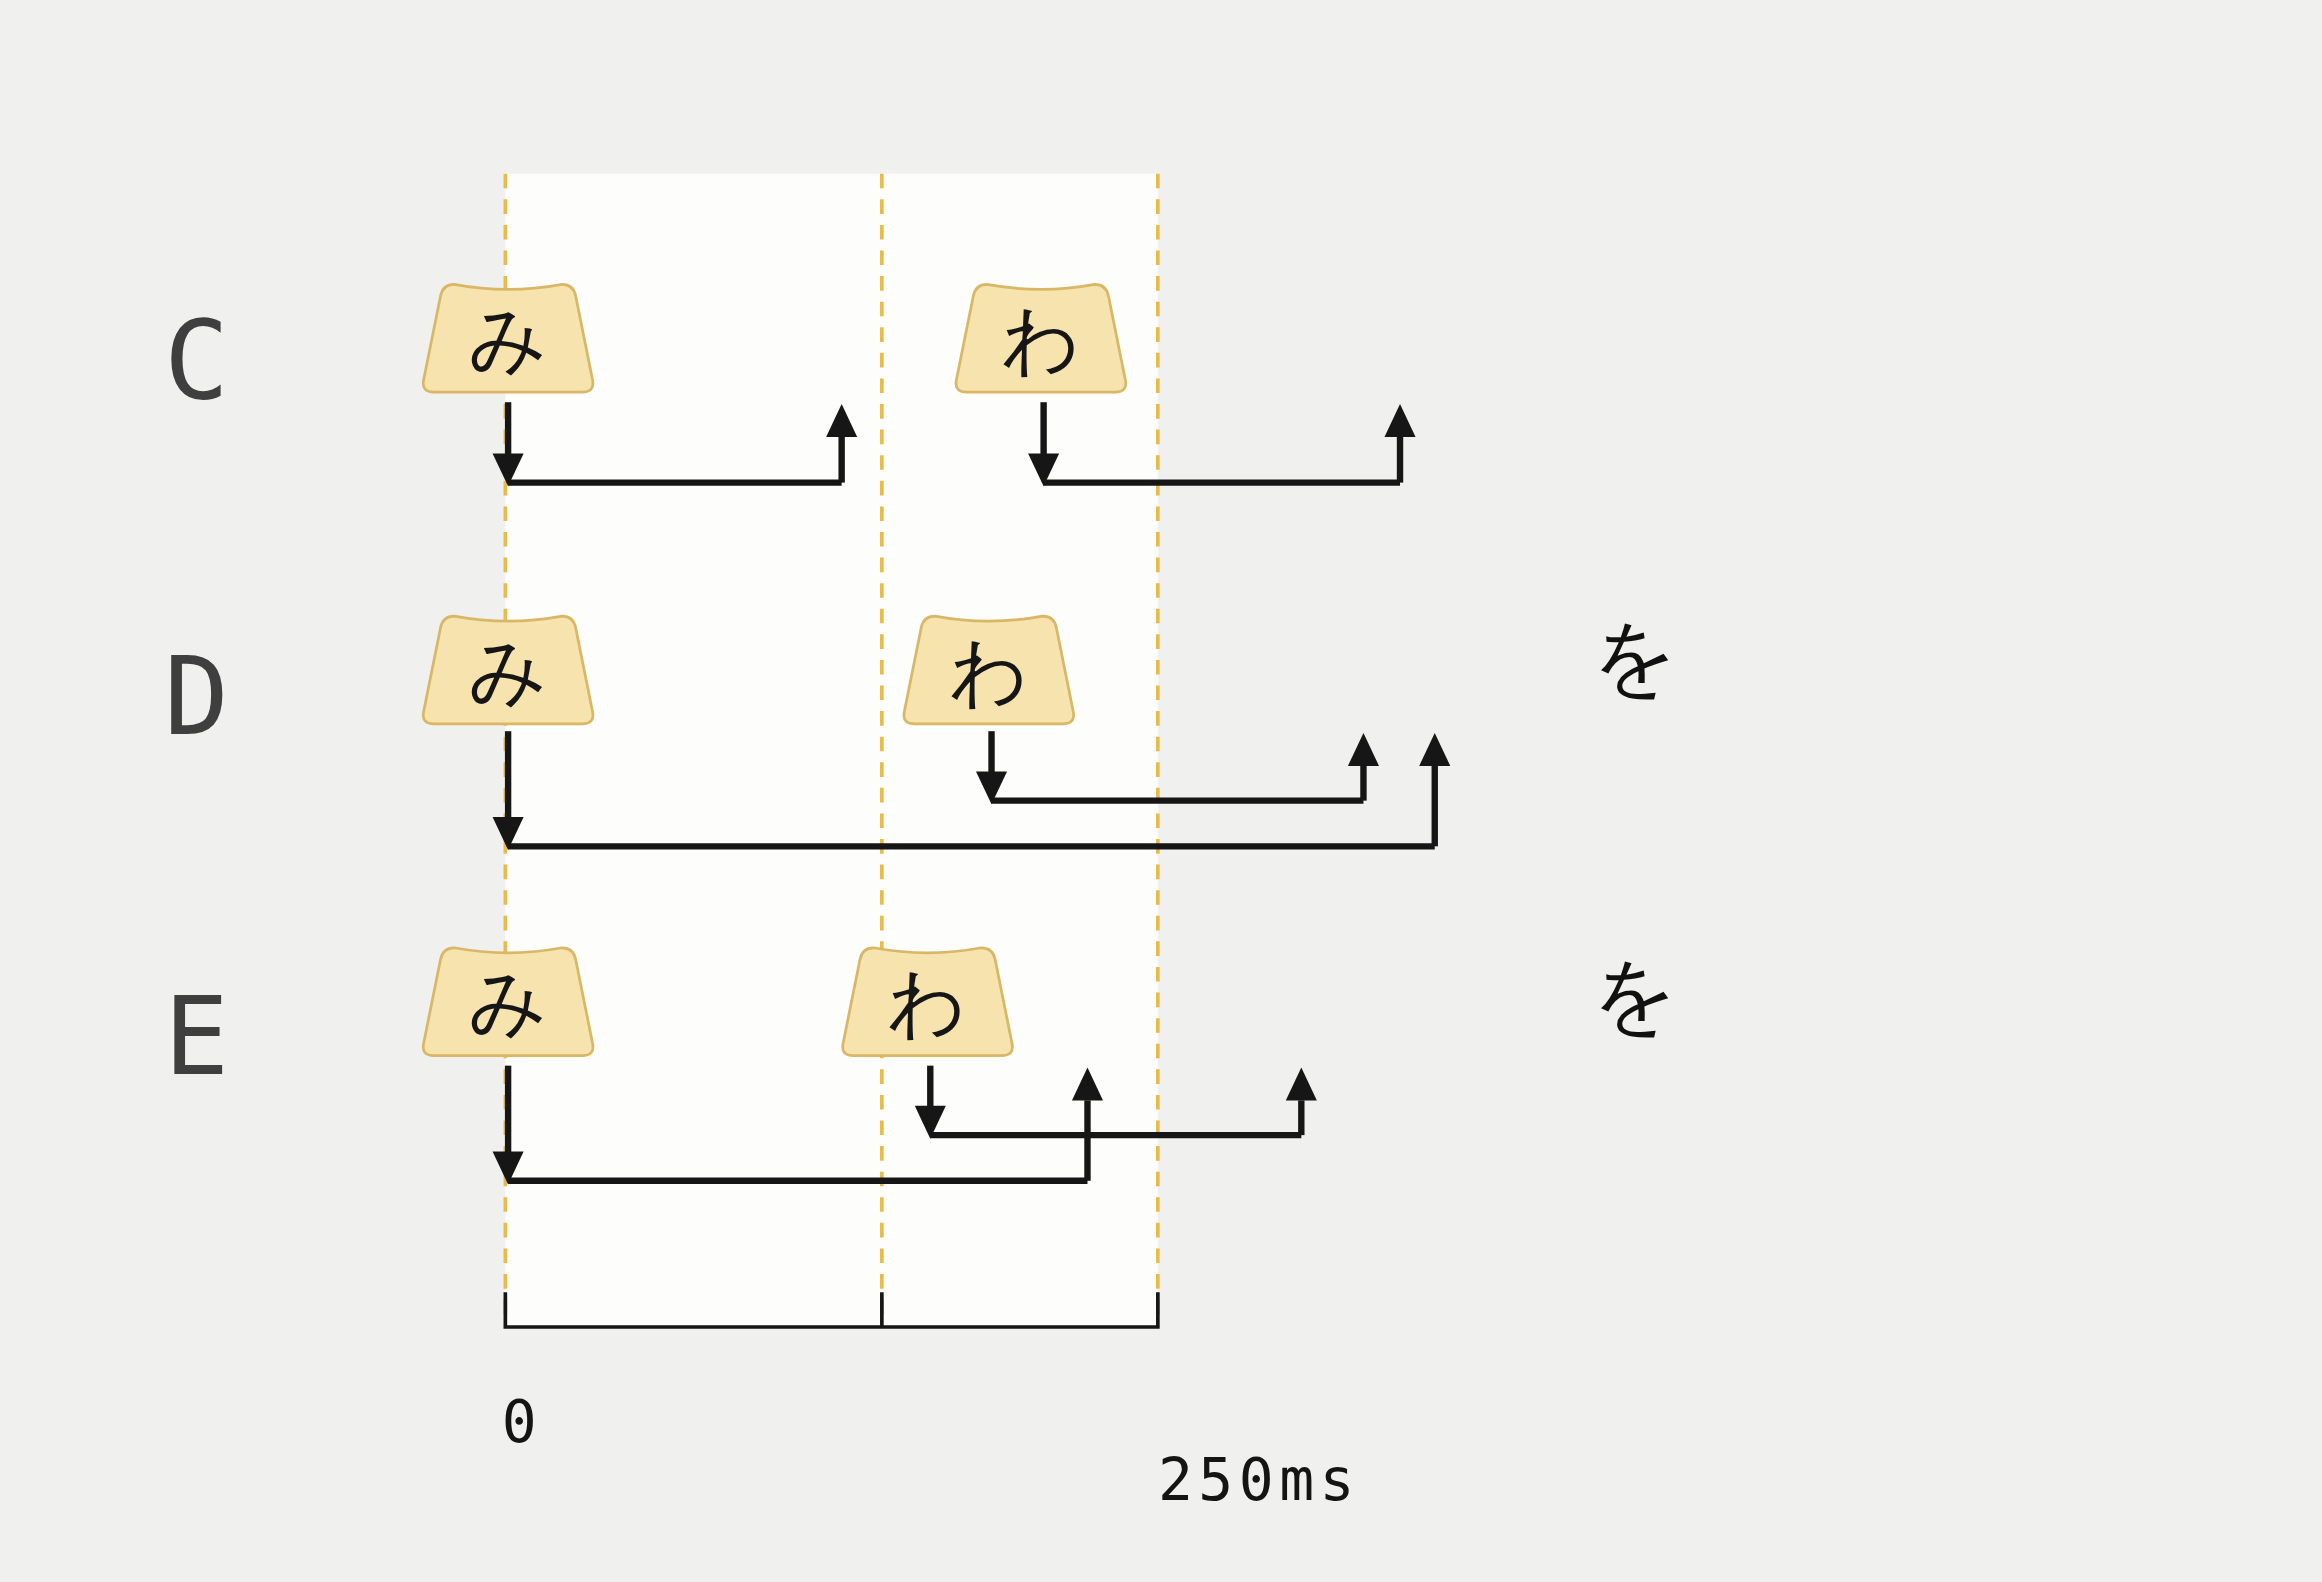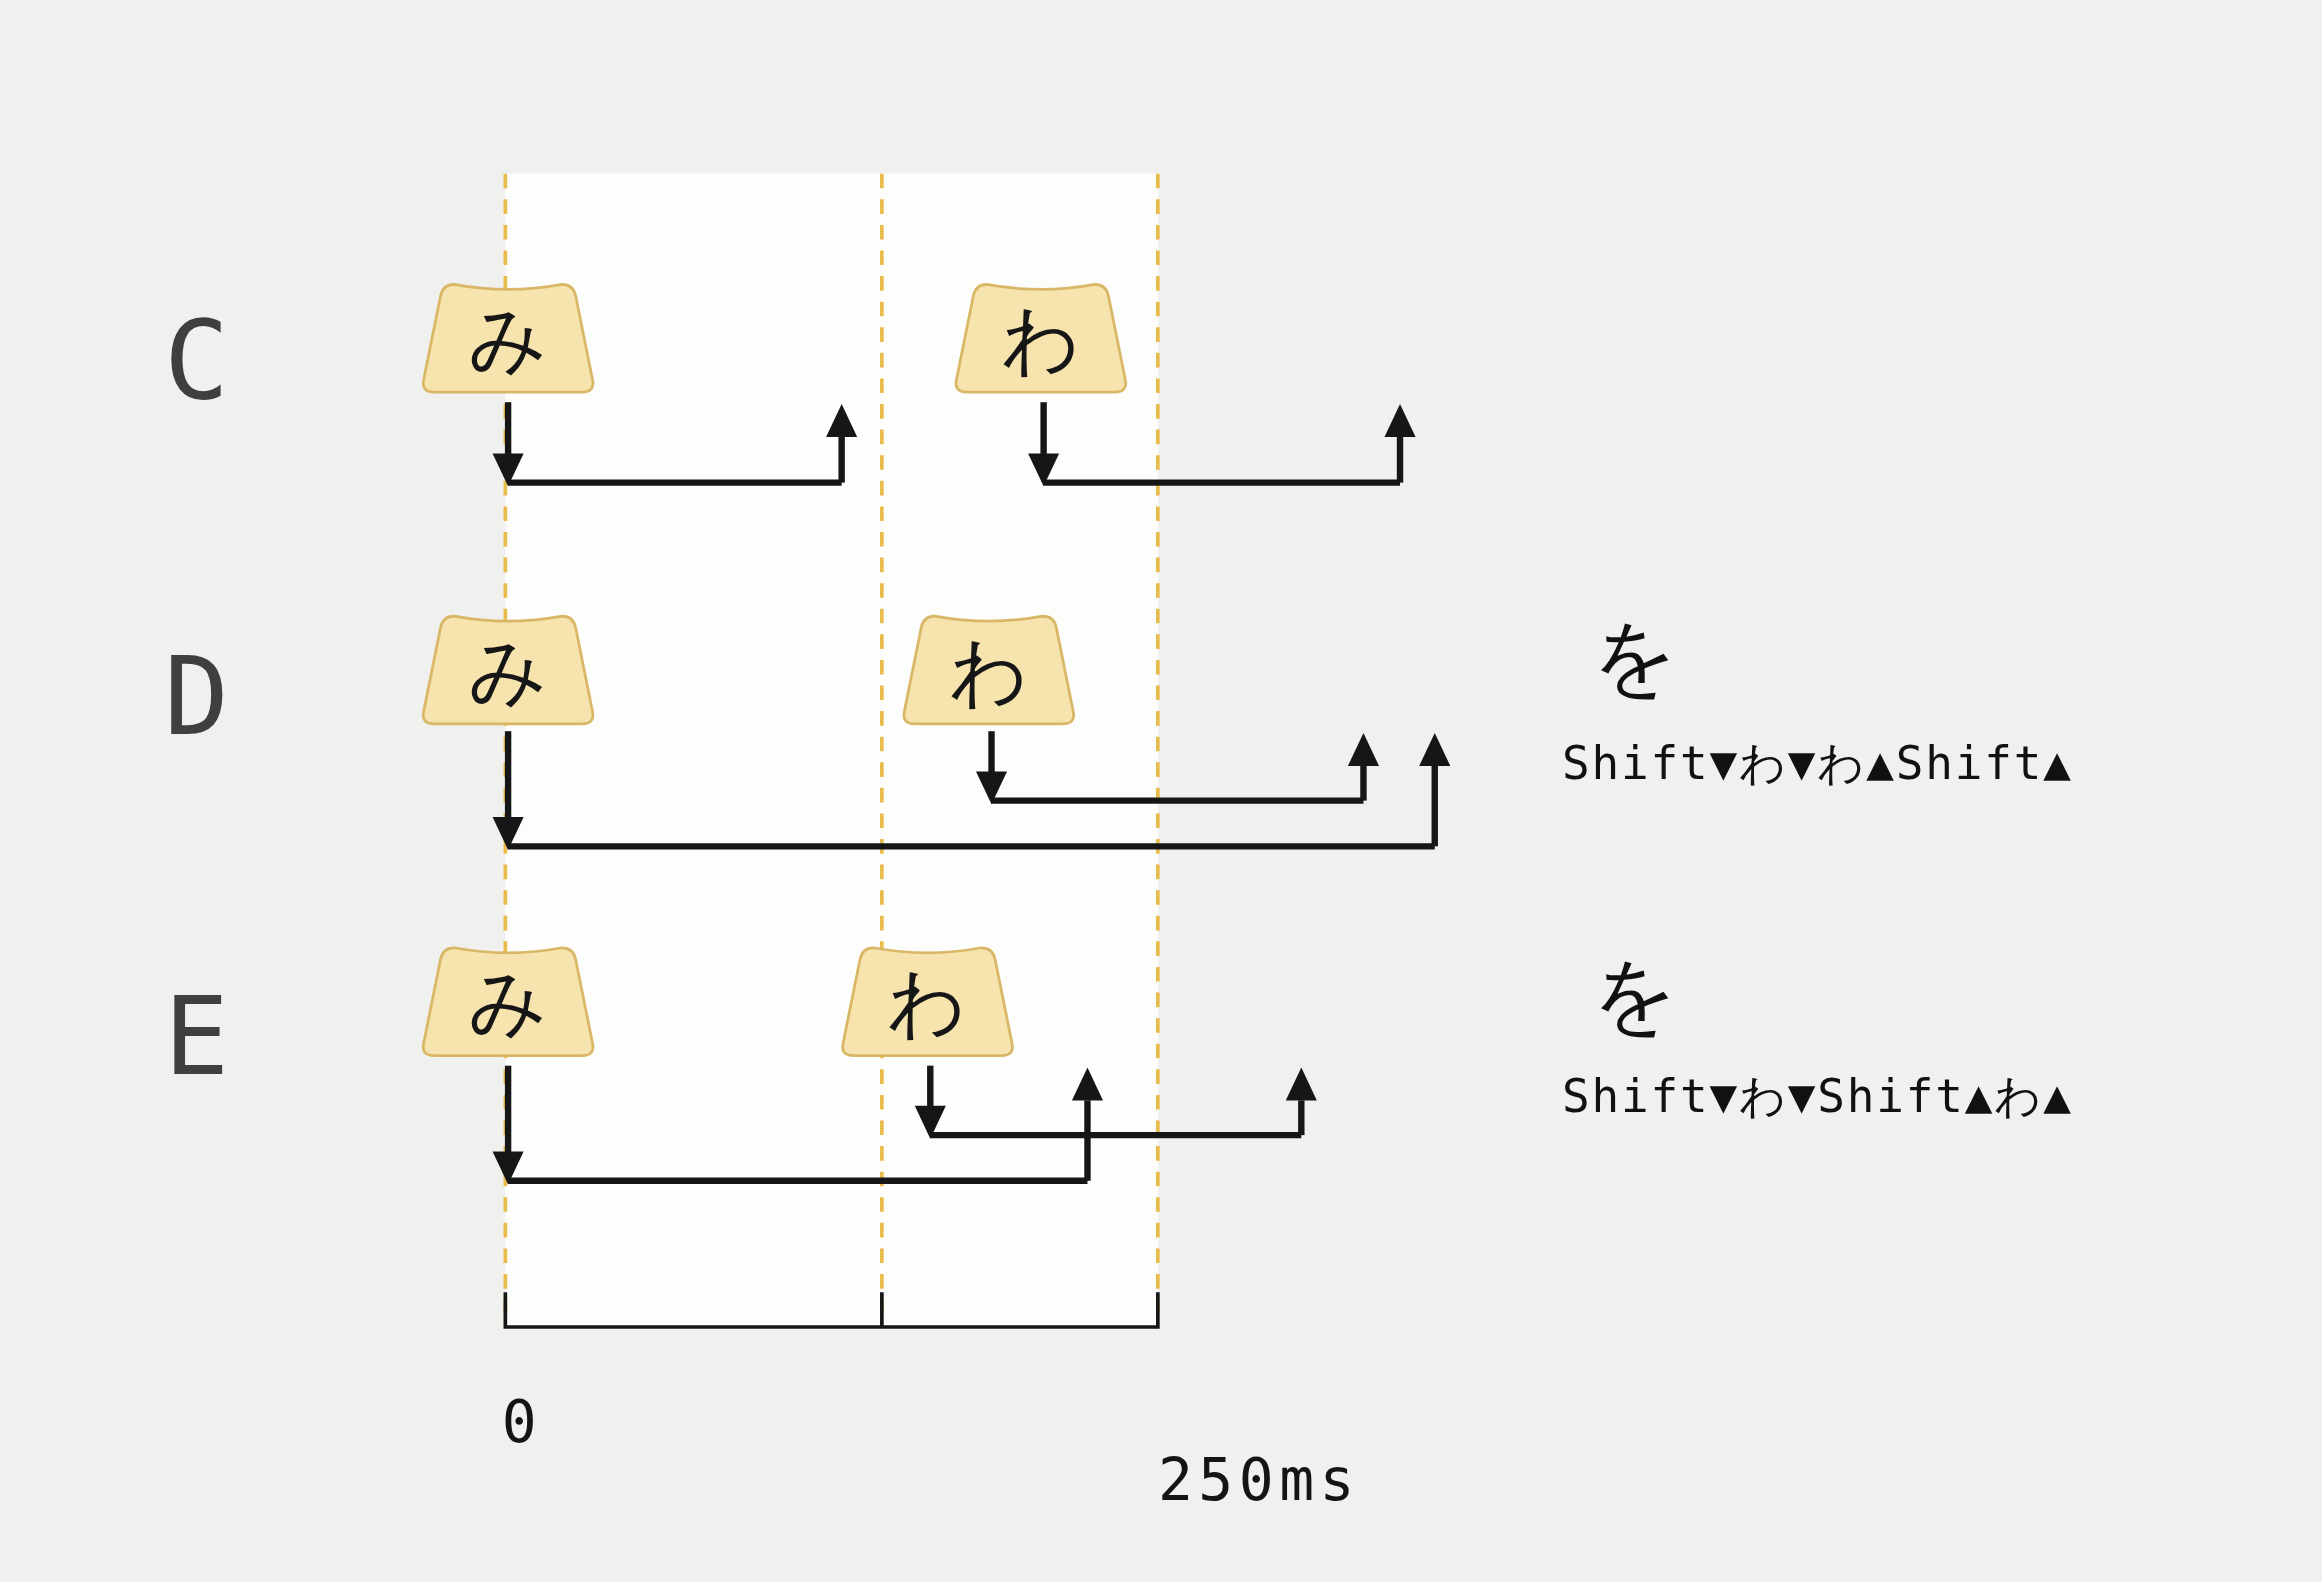--- a/index.html
+++ b/index.html
@@ -120,22 +120,20 @@
 
   <div class="keytext" style="left:414px;top:277px">み</div>
   <div class="keytext" style="left:947px;top:277px">わ</div>
   <div class="keytext" style="left:414px;top:609px">み</div>
   <div class="keytext" style="left:895px;top:609px">わ</div>
   <div class="keytext" style="left:414px;top:940px">み</div>
   <div class="keytext" style="left:833px;top:940px">わ</div>
 
 
   <div class="result" style="left:1592px;top:609px">を</div>
-  <div class="seq" style="left:1562px;top:736px">Shift▼わ▼わ▲Shift▲</div>
 
   <div class="result" style="left:1592px;top:947px">を</div>
-  <div class="seq" style="left:1562px;top:1069px">Shift▼わ▼Shift▲わ▲</div>
 
   <div class="tick-label" style="left:394px;top:1393px">0</div>
   <div class="tick-label" style="left:1131px;top:1451px">250ms</div>
 
 </div>
 
 
 </body></html>

